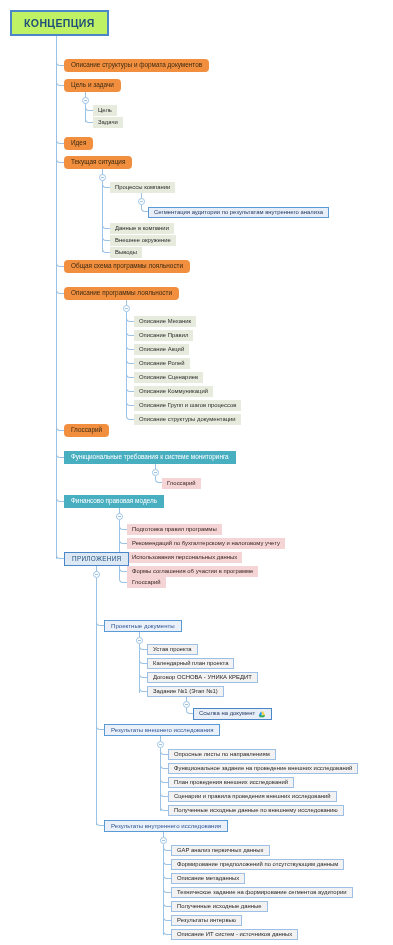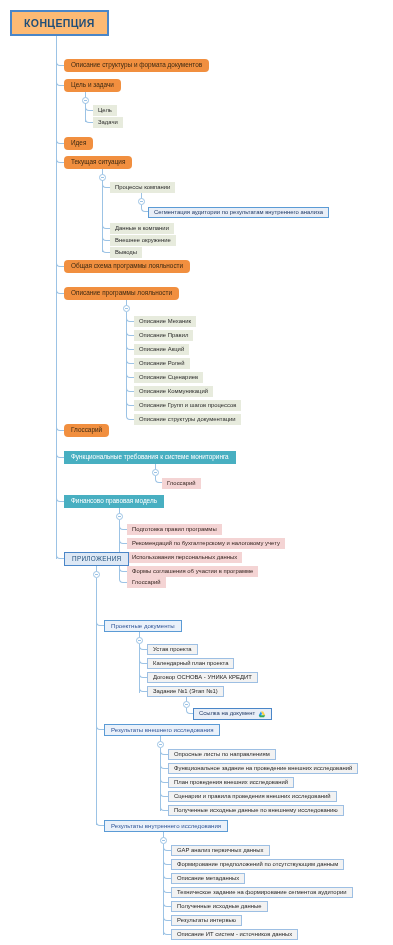--- a/index.html
+++ b/index.html
@@ -47,21 +47,21 @@
   
   .node {
     position: absolute;
     display: inline-flex;
     align-items: center;
     white-space: nowrap;
     line-height: 1;
   }
 
   .n-root {
-    background: #fdba74;
+    background: #bef264;
     border: 2px solid #4a86c8;
     color: #1f4e79;
     font-weight: bold;
     font-size: 10.5px;
     letter-spacing: .4px;
     padding: 0 12px;
     height: 26px;
     justify-content: center;
   }
 

